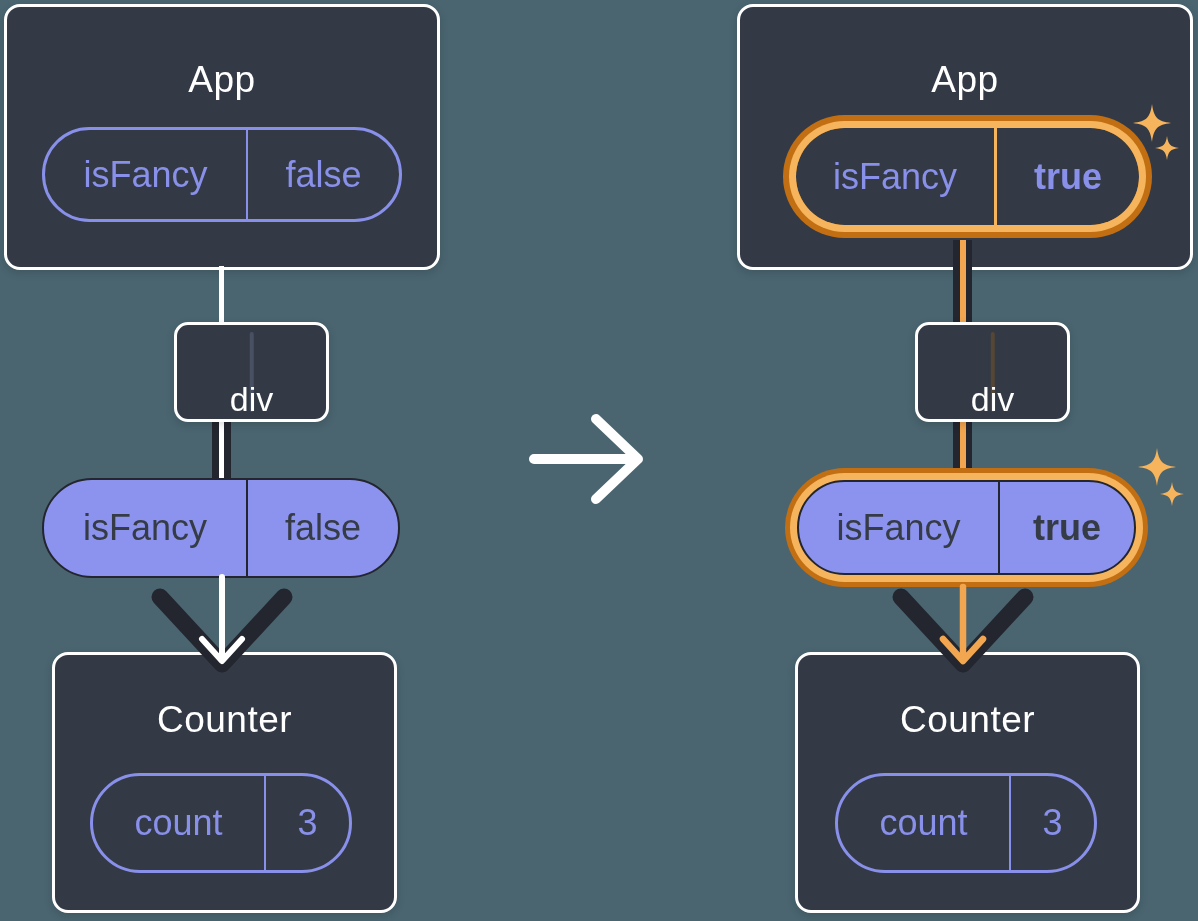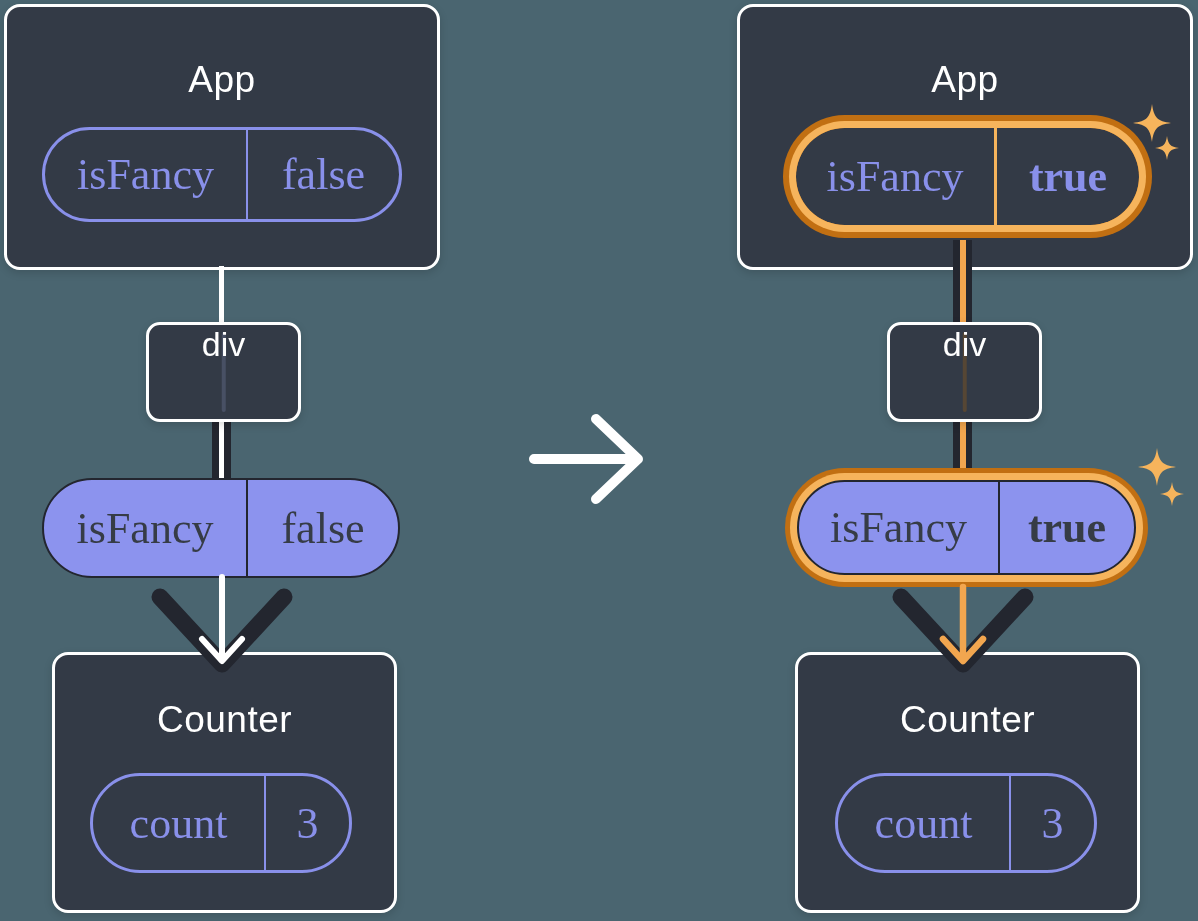--- a/index.html
+++ b/index.html
@@ -5,37 +5,37 @@
   html,body{margin:0;padding:0;}
   body{font-family:"Liberation Sans", sans-serif; background:var(--background,#4A6570);}
   .stage{position:relative;width:1198px;height:921px;background:var(--background);overflow:hidden;}
 
   .card{position:absolute;background:var(--card-bg);border:3.5px solid var(--white);
         border-radius:16px;box-sizing:border-box;box-shadow:0 3px 8px rgba(0,0,0,.15);z-index:1;}
   .card-title{position:absolute;left:0;right:0;text-align:center;font-size:37px;font-weight:500;
               color:var(--white);letter-spacing:.5px;}
 
   .pill{position:absolute;display:flex;box-sizing:border-box;border-radius:60px;z-index:3;}
-  .pill .seg{display:flex;align-items:center;justify-content:center;font-size:44px;box-sizing:border-box;font-family:Liberation Serif, serif;}
+  .pill .seg{display:flex;align-items:center;justify-content:center;font-size:36px;box-sizing:border-box;}
   .pill .seg.grow{flex:1;border-radius:7px;}
   .pill.outline{border:3px solid var(--accent-purple);color:var(--accent-purple);}
   .pill.outline .seg.first{border-right:2.5px solid var(--accent-purple);}
   .pill.filled{background:var(--pill-fill);border:2.5px solid var(--line-dark);color:var(--pill-text);}
   .pill.filled .seg.first{border-right:2.5px solid var(--line-dark);}
   .pill.ring-outline{color:var(--accent-purple);
         box-shadow:0 0 0 7px var(--highlight-orange),0 0 0 13px var(--highlight-orange-dark);}
   .pill.ring-outline .seg.first{border-right:3px solid var(--highlight-orange);}
   .pill.ring-filled{background:var(--pill-fill);border:2.5px solid var(--line-dark);color:var(--pill-text);
         box-shadow:0 0 0 7px var(--highlight-orange),0 0 0 12px var(--highlight-orange-dark);}
   .pill.ring-filled .seg.first{border-right:2.5px solid var(--line-dark);}
   .bold{font-weight:700;}
 
   .node{position:absolute;background:var(--card-bg);border:3.5px solid var(--white);border-radius:14px;
-        box-sizing:border-box;display:flex;align-items:flex-start;justify-content:center;z-index:5;
-        color:var(--white);font-size:34px;box-shadow:0 3px 8px rgba(0,0,0,.15);}
+        box-sizing:border-box;display:flex;align-items:flex-end;justify-content:center;z-index:5;
+        color:var(--white);font-size:34px;box-shadow:0 3px 8px rgba(0,0,0,.15);margin-left:28px;}
   .node .ghost{position:absolute;top:7px;bottom:7px;left:50%;transform:translateX(-50%);
         width:4.5px;border-radius:3px;}
   .node .lbl{position:relative;z-index:2;}
 
   .vline{position:absolute;z-index:2;}
   .overlay{position:absolute;left:0;top:0;z-index:6;pointer-events:none;}
 </style>
 </head>
 <body>
 

